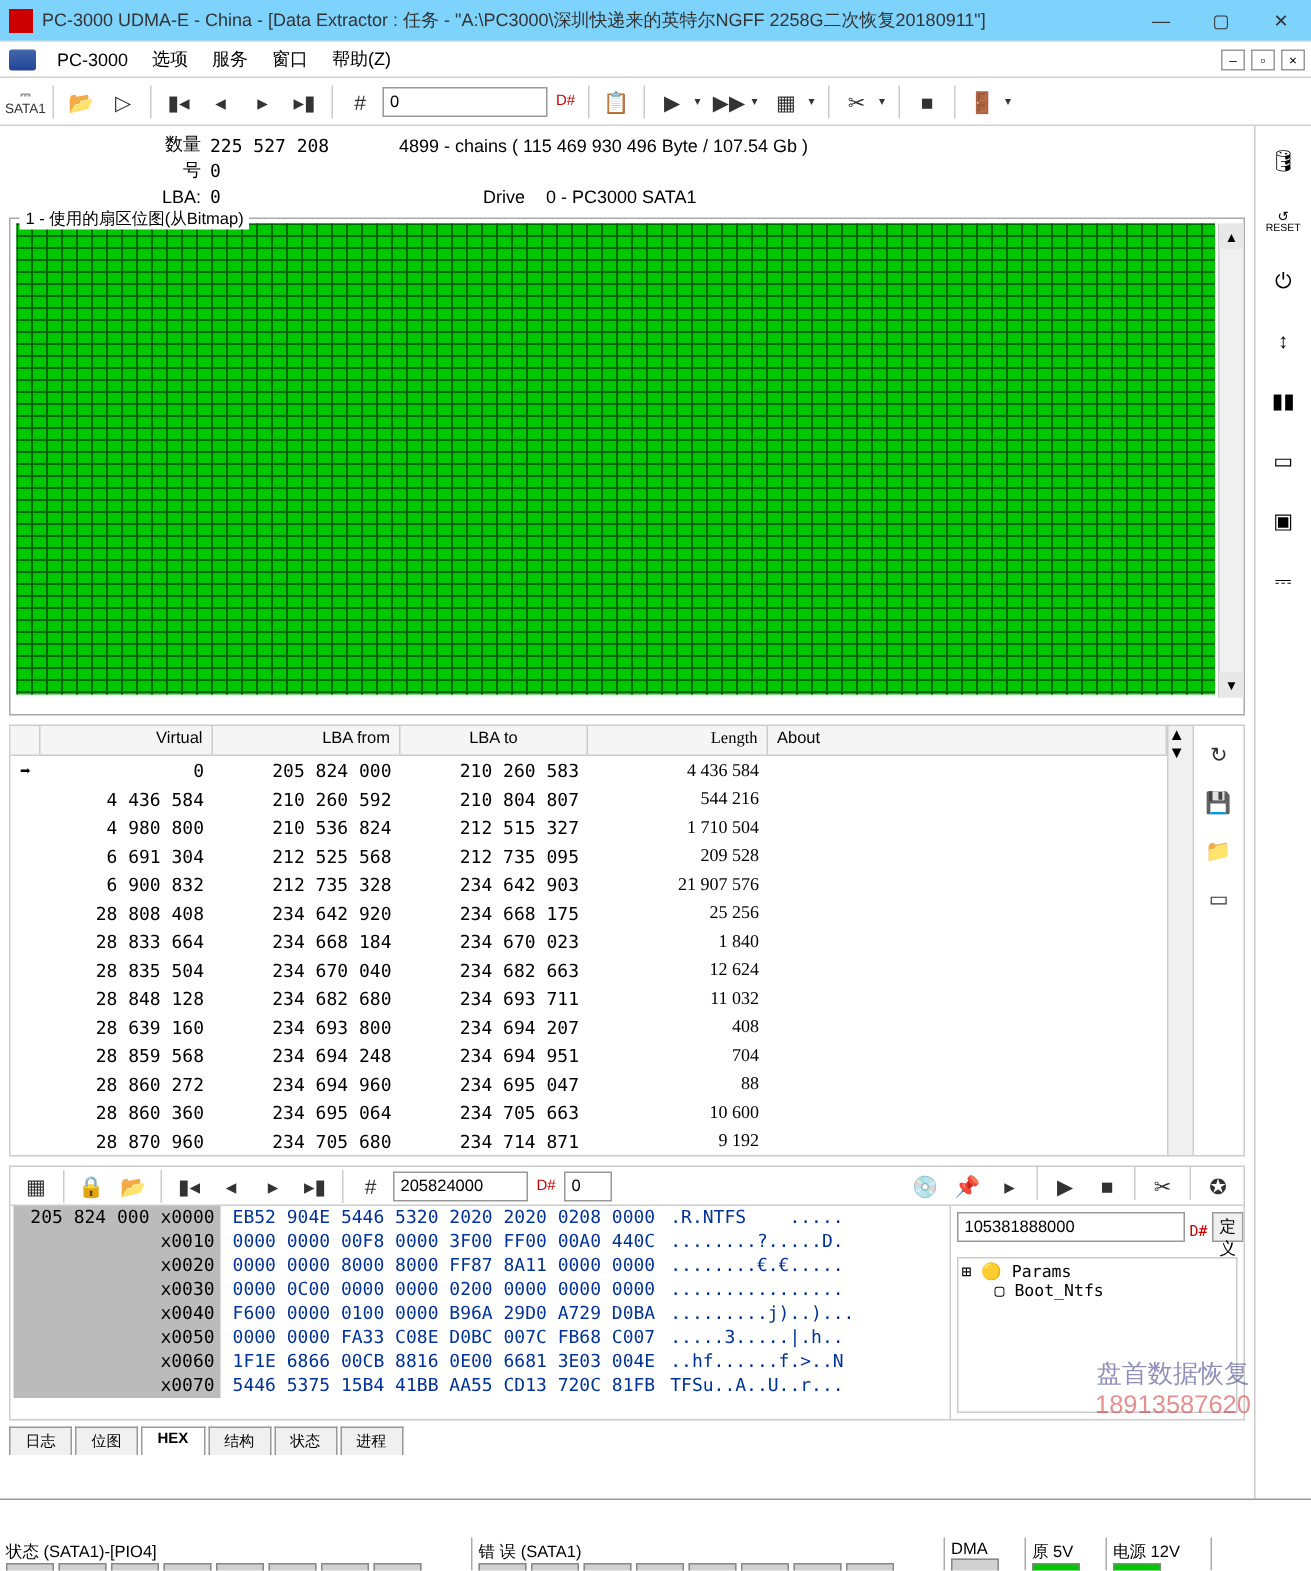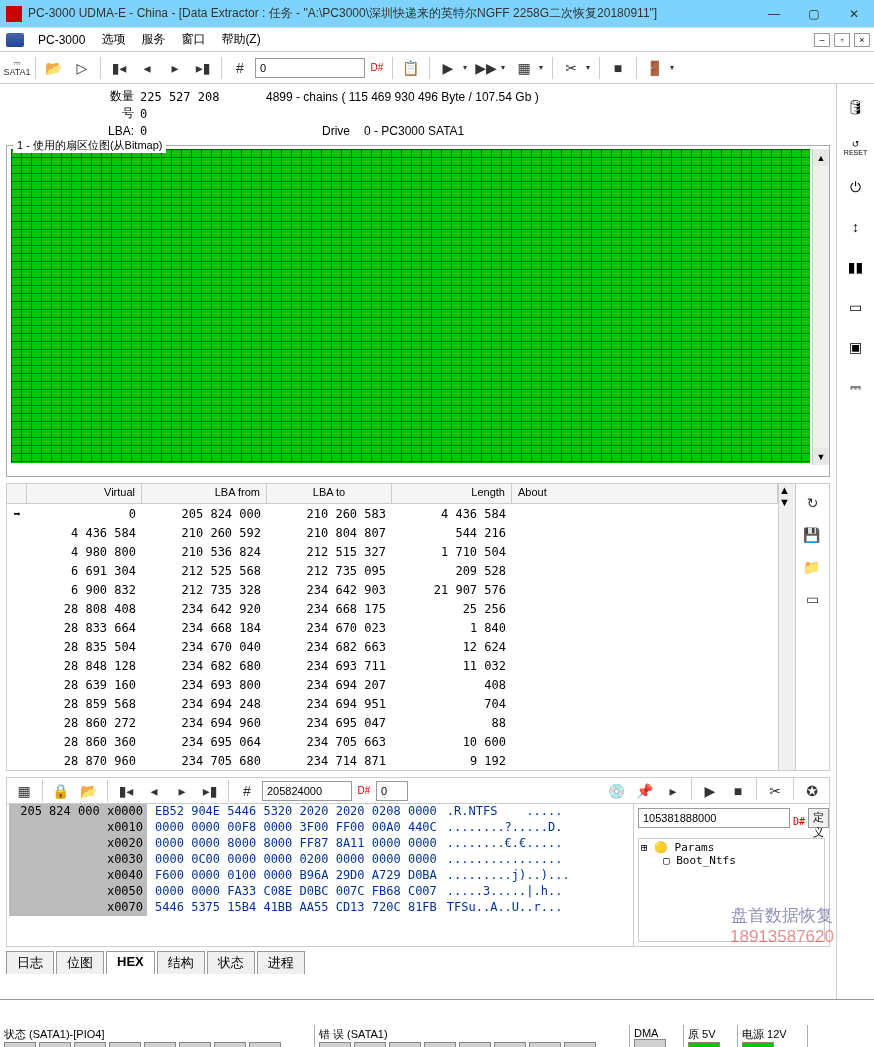--- a/index.html
+++ b/index.html
@@ -39,35 +39,35 @@
 .chain-main { flex: 1; overflow: hidden; }
 .chain-head { display: flex; background: #f5f5f5; border-bottom: 1px solid #ccc; height: 20px; }
 .chain-head div { border-right: 1px solid #ccc; padding: 2px 6px; font-size: 11px; }
 .chain-body { font-family: Consolas, monospace; font-size: 12px; }
 .chain-row { display: flex; height: 19px; align-items: center; }
 .chain-row div { padding: 0 6px; text-align: right; }
 .col-icon { width: 20px; text-align: center !important; }
 .col-v { width: 115px; }
 .col-f { width: 125px; }
 .col-t { width: 125px; }
-.col-l { width: 120px; }
+.col-l { width: 120px; font-family: Liberation Serif, serif; }
 .col-a { flex: 1; text-align: left !important; }
 .chain-scroll { width: 17px; background: #f0f0f0; border-left: 1px solid #ccc; display: flex; flex-direction: column; }
 .chain-side { width: 34px; border-left: 1px solid #ccc; display: flex; flex-direction: column; align-items: center; gap: 6px; padding-top: 6px; }
 .hex-panel { margin: 6px 6px 0 6px; border: 1px solid #ccc; height: 170px; display: flex; flex-direction: column; }
 .hex-tb { height: 26px; border-bottom: 1px solid #ccc; display: flex; align-items: center; padding: 0 4px; gap: 2px; }
 .hex-body { flex: 1; display: flex; font-family: Consolas, monospace; font-size: 12px; overflow: hidden; }
 .hex-left { flex: 1; overflow: hidden; }
 .hex-right { width: 196px; border-left: 1px solid #ccc; padding: 4px; display: flex; flex-direction: column; }
 .hex-row { display: flex; white-space: pre; padding-left: 2px; height: 16px; }
 .hex-addr { background: #bbb; color: #000; padding: 0 4px; }
 .hex-bytes { color: #003399; padding-left: 8px; }
 .hex-ascii { color: #003399; padding-left: 10px; }
 .tabs { display: flex; margin: 4px 6px 0 6px; }
-.tab { border: 1px solid #999; border-bottom: none; padding: 2px 10px; font-size: 13px; background: #f0f0f0; margin-right: 2px; }
+.tab { border: 1px solid #999; border-bottom: none; padding: 2px 10px; font-size: 10px; background: #f0f0f0; margin-right: 2px; }
 .tab.active { background: #fff; font-weight: bold; }
 .statusbar { position: absolute; bottom: 0; left: 0; right: 0; height: 48px; border-top: 1px solid #999; display: flex; font-size: 11px; }
 .status-section { border-right: 1px solid #aaa; padding: 2px 4px; display: flex; flex-direction: column; margin-top: 25px; }
 .status-leds { display: flex; gap: 3px; }
 .led { width: 32px; height: 14px; background: #d0d0d0; border: 1px solid #888; }
 .led.green { background: #00c800; }
 .led-lbl { width: 34px; text-align: center; color: #0044cc; font-size: 10px; }
 .status-leds-lbls { display: flex; gap: 3px; }
 .watermark { position: absolute; right: 40px; bottom: 100px; text-align: center; font-size: 17px; color: #227; opacity: 0.5; pointer-events: none; }
 .watermark .phone { color: #c22; font-size: 17px; }
@@ -333,20 +333,21 @@
         </div>
       </div>
       <div class="hex-body">
         <div class="hex-left" id="hex-left">
             <div class="hex-row"><span class="hex-addr"> 205 824 000 x0000</span><span class="hex-bytes">EB52 904E 5446 5320 2020 2020 0208 0000</span><span class="hex-ascii">.R.NTFS    .....</span></div>
             <div class="hex-row"><span class="hex-addr">             x0010</span><span class="hex-bytes">0000 0000 00F8 0000 3F00 FF00 00A0 440C</span><span class="hex-ascii">........?.....D.</span></div>
             <div class="hex-row"><span class="hex-addr">             x0020</span><span class="hex-bytes">0000 0000 8000 8000 FF87 8A11 0000 0000</span><span class="hex-ascii">........€.€.....</span></div>
             <div class="hex-row"><span class="hex-addr">             x0030</span><span class="hex-bytes">0000 0C00 0000 0000 0200 0000 0000 0000</span><span class="hex-ascii">................</span></div>
             <div class="hex-row"><span class="hex-addr">             x0040</span><span class="hex-bytes">F600 0000 0100 0000 B96A 29D0 A729 D0BA</span><span class="hex-ascii">.........j)..)...</span></div>
             <div class="hex-row"><span class="hex-addr">             x0050</span><span class="hex-bytes">0000 0000 FA33 C08E D0BC 007C FB68 C007</span><span class="hex-ascii">.....3.....|.h..</span></div>
+            <div class="hex-row"><span class="hex-addr">             x0060</span><span class="hex-bytes">1F1E 6866 00CB 8816 0E00 6681 3E03 004E</span><span class="hex-ascii">..hf......f.&gt;..N</span></div>
             <div class="hex-row"><span class="hex-addr">             x0070</span><span class="hex-bytes">5446 5375 15B4 41BB AA55 CD13 720C 81FB</span><span class="hex-ascii">TFSu..A..U..r...</span></div>
           </div>
         <div class="hex-right">
           <div style="display:flex;gap:2px;margin-bottom:4px">
             <input class="tinput" style="flex: 1 1 0%;" value="105381888000">
             <div class="tbtn" style="width:20px;font-size:10px;color:#c00">D#</div>
             <button class="tinput" style="width:40px">定义</button>
           </div>
           <div style="border:1px solid #ccc;flex:1;font-size:11px;padding:2px">
             <div>⊞ 🟡 <span>Params</span></div>

